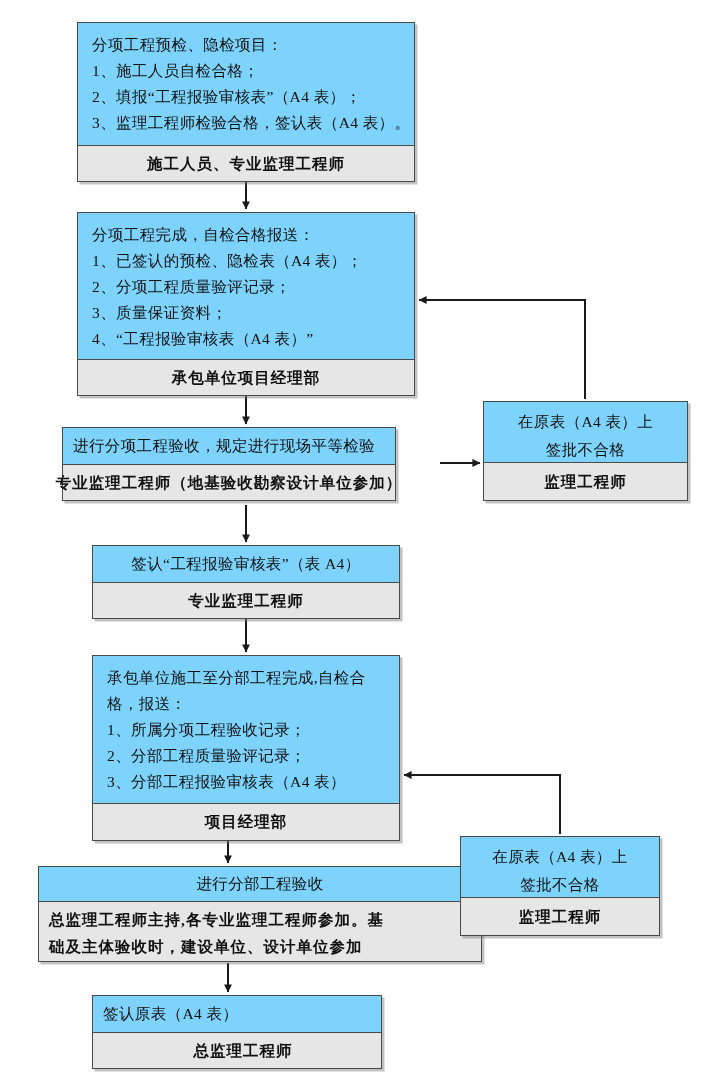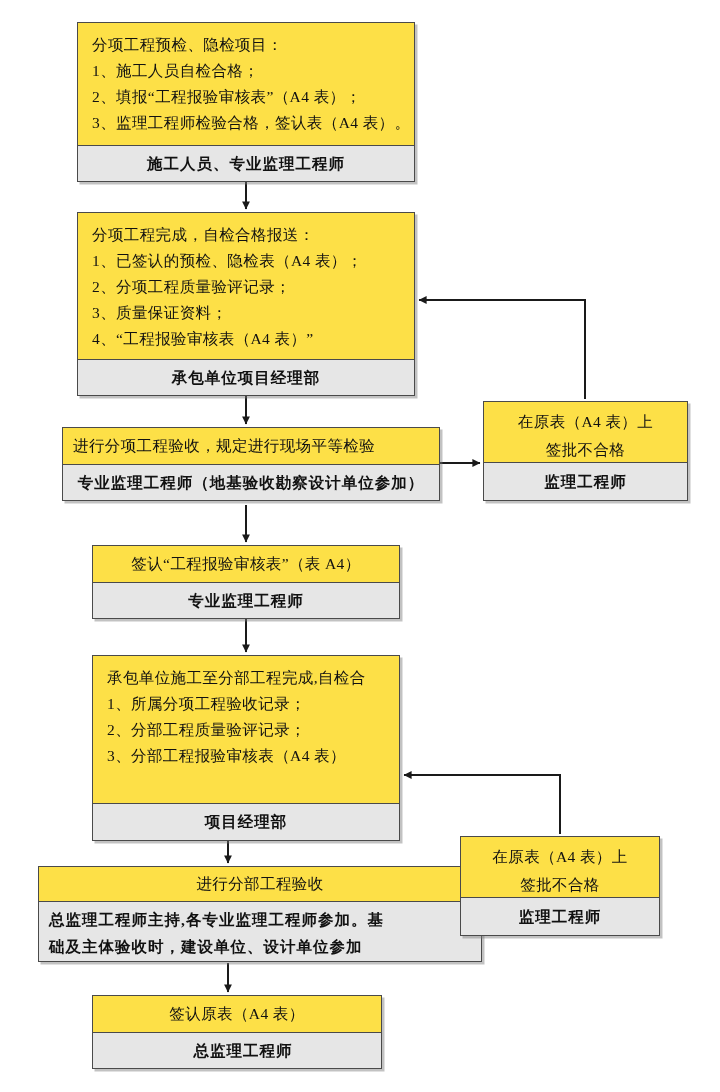--- a/index.html
+++ b/index.html
@@ -14,21 +14,21 @@
   .node{
     position:absolute;
     box-sizing:border-box;
     border:1.6px solid #4a4a4a;
     background:#ffffff;
     box-shadow:2.5px 2.5px 0 rgba(120,120,120,.45);
   }
   .node .body{
     box-sizing:border-box;
     padding:9px 12px 8px 14px;
-    background:#fde047;
+    background:#7dd3fc;
   }
   .node .foot{
     box-sizing:border-box;
     border-top:1.6px solid #4a4a4a;
     background:#e6e6e6;
     text-align:center;
     display:flex;align-items:center;justify-content:center;font-weight:bold;
   }
   .line{
     display:block;
@@ -41,39 +41,39 @@
 
   
   .n1{left:77px;top:22px;width:338px;}
   .n1 .body{height:122px;}
   .n1 .foot{height:36px;}
 
   .n2{left:77px;top:212px;width:338px;}
   .n2 .body{height:146px;}
   .n2 .foot{height:36px;}
 
-  .n3{left:62px;top:427px;width:378px;}
+  .n3{left:62px;top:427px;width:334px;}
   .n3 .body{height:36px;display:flex;align-items:center;padding:0 10px;}
   .n3 .foot{height:36px;}
 
   .n4{left:92px;top:545px;width:308px;}
   .n4 .body{height:36px;display:flex;align-items:center;justify-content:center;padding:0 10px;}
   .n4 .foot{height:36px;}
 
   .n5{left:92px;top:655px;width:308px;}
   .n5 .body{height:147px;}
   .n5 .foot{height:37px;}
 
   .n6{left:38px;top:866px;width:444px;}
   .n6 .body{height:34px;display:flex;align-items:center;justify-content:center;padding:0 10px;}
   .n6 .foot{height:60px;display:block;padding:4px 10px 0 10px;text-align:left;}
   .n6 .foot .line{line-height:27px;font-size:15.5px;}
 
   .n7{left:92px;top:995px;width:290px;}
-  .n7 .body{height:36px;display:flex;align-items:center;justify-content:center;padding:0 10px;}
+  .n7 .body{height:36px;display:flex;align-items:center;justify-content:flex-start;padding:0 10px;}
   .n7 .foot{height:36px;padding-left:12px;}
 
   .r1{left:483px;top:401px;width:205px;}
   .r1 .body{height:60px;padding:6px 8px 0 8px;text-align:center;}
   .r1 .body .line{line-height:28px;}
   .r1 .foot{height:38px;}
 
   .r2{left:460px;top:836px;width:200px;}
   .r2 .body{height:60px;padding:6px 8px 0 8px;text-align:center;}
   .r2 .body .line{line-height:28px;}
@@ -145,20 +145,21 @@
       <span class="line">签认“工程报验审核表”（表 A4）</span>
     </div>
     <div class="foot">
       <span class="line">专业监理工程师</span>
     </div>
   </div>
 
   <div class="node n5">
     <div class="body">
       <span class="line">承包单位施工至分部工程完成,自检合</span>
+      <span class="line">格，报送：</span>
       <span class="line">1、所属分项工程验收记录；</span>
       <span class="line">2、分部工程质量验评记录；</span>
       <span class="line">3、分部工程报验审核表（A4 表）</span>
     </div>
     <div class="foot">
       <span class="line">项目经理部</span>
     </div>
   </div>
 
   <div class="node n6">

